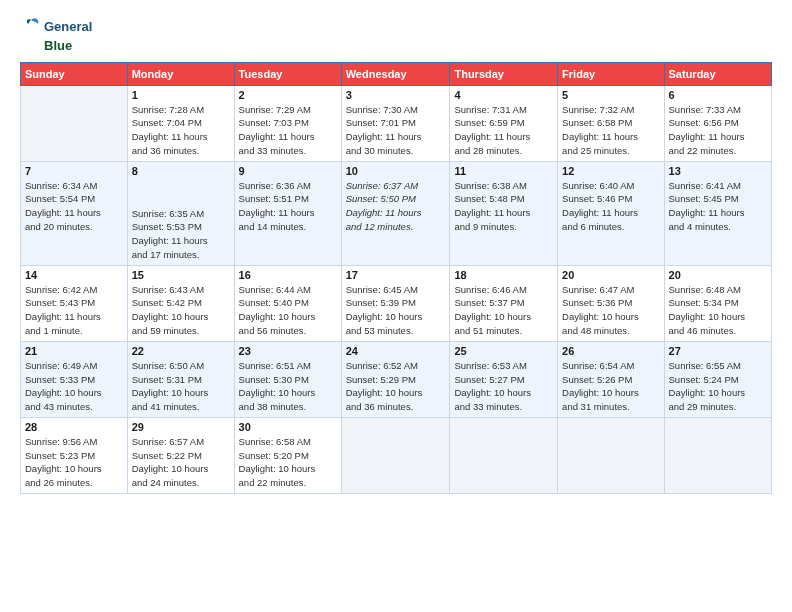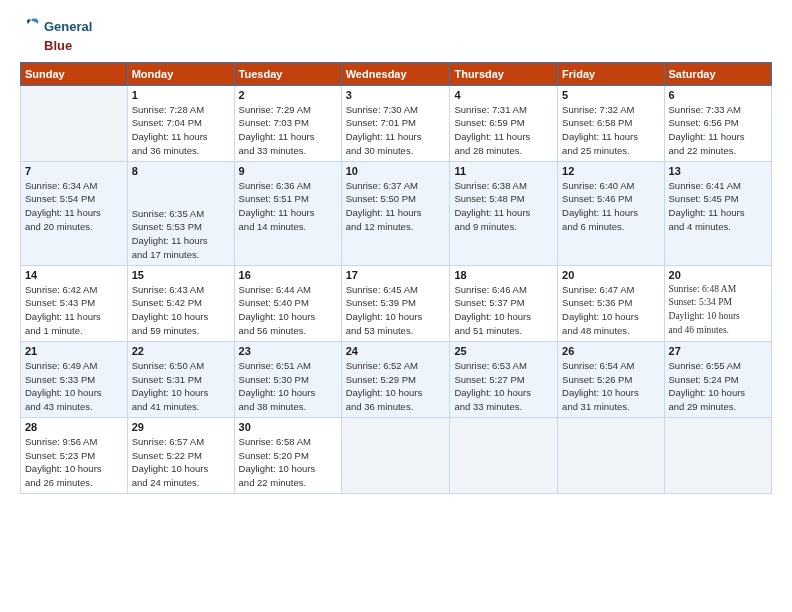--- a/index.html
+++ b/index.html
@@ -38,21 +38,21 @@
       font-size: 14px;
       font-weight: normal;
       color: #555;
     }
     .calendar {
       width: 100%;
       border-collapse: collapse;
       font-size: 10px;
     }
     .calendar thead tr th {
-      background-color: #c2410c;
+      background-color: #ef4444;
       color: #fff;
       padding: 5px 4px;
       text-align: left;
       font-size: 11px;
       border: 1px solid #2e75b6;
     }
     .calendar tbody tr td {
       border: 1px solid #c8d8e8;
       vertical-align: top;
       padding: 3px 4px;
@@ -92,21 +92,21 @@
   <div class="header">
     <div class="logo">
     <div style="display:flex;flex-direction:column;align-items:flex-start;line-height:1.2;">
       <div style="display:flex;align-items:center;gap:2px;">
         <svg width="22" height="22" viewBox="0 0 22 22">
           <path d="M11 4 C14 1, 20 3, 18 8 C16 5, 13 6, 11 4Z" fill="#2e86c1"></path>
           <path d="M11 4 C9 2, 5 4, 8 8 C9 6, 10 5, 11 4Z" fill="#1a5276"></path>
         </svg>
         <span style="font-size:13px;font-weight:bold;color:#1a5276;">General</span>
       </div>
-      <span style="font-size:13px;font-weight:bold;color:#7f1d1d;margin-left:24px;">Blue</span>
+      <span style="font-size:13px;font-weight:bold;color:#14532d;margin-left:24px;">Blue</span>
     </div>
   </div>
     <div class="title-block">
       <h1></h1>
       <h2></h2>
     </div>
   </div>
 
   <table class="calendar">
     <thead>
@@ -183,21 +183,21 @@
           </td>
           <td>
             <span class="day-num">9</span>
             <div class="day-info" style="white-space: pre-line;">Sunrise: 6:36 AM
 Sunset: 5:51 PM
 Daylight: 11 hours
 and 14 minutes.</div>
           </td>
           <td>
             <span class="day-num">10</span>
-            <div class="day-info" style="white-space: pre-line;">Sunrise: 6:37 AM
+            <div class="day-info" style="white-space: pre-line; font-style: italic;">Sunrise: 6:37 AM
 Sunset: 5:50 PM
 Daylight: 11 hours
 and 12 minutes.</div>
           </td>
           <td>
             <span class="day-num">11</span>
             <div class="day-info" style="white-space: pre-line;">Sunrise: 6:38 AM
 Sunset: 5:48 PM
 Daylight: 11 hours
 and 9 minutes.</div>
@@ -255,21 +255,21 @@
           </td>
           <td>
             <span class="day-num">20</span>
             <div class="day-info" style="white-space: pre-line;">Sunrise: 6:47 AM
 Sunset: 5:36 PM
 Daylight: 10 hours
 and 48 minutes.</div>
           </td>
           <td>
             <span class="day-num">20</span>
-            <div class="day-info" style="white-space: pre-line; font-family: Liberation Serif, serif;">Sunrise: 6:48 AM
+            <div class="day-info" style="white-space: pre-line;">Sunrise: 6:48 AM
 Sunset: 5:34 PM
 Daylight: 10 hours
 and 46 minutes.</div>
           </td>
         </tr>
         <tr>
           <td>
             <span class="day-num">21</span>
             <div class="day-info" style="white-space: pre-line;">Sunrise: 6:49 AM
 Sunset: 5:33 PM

